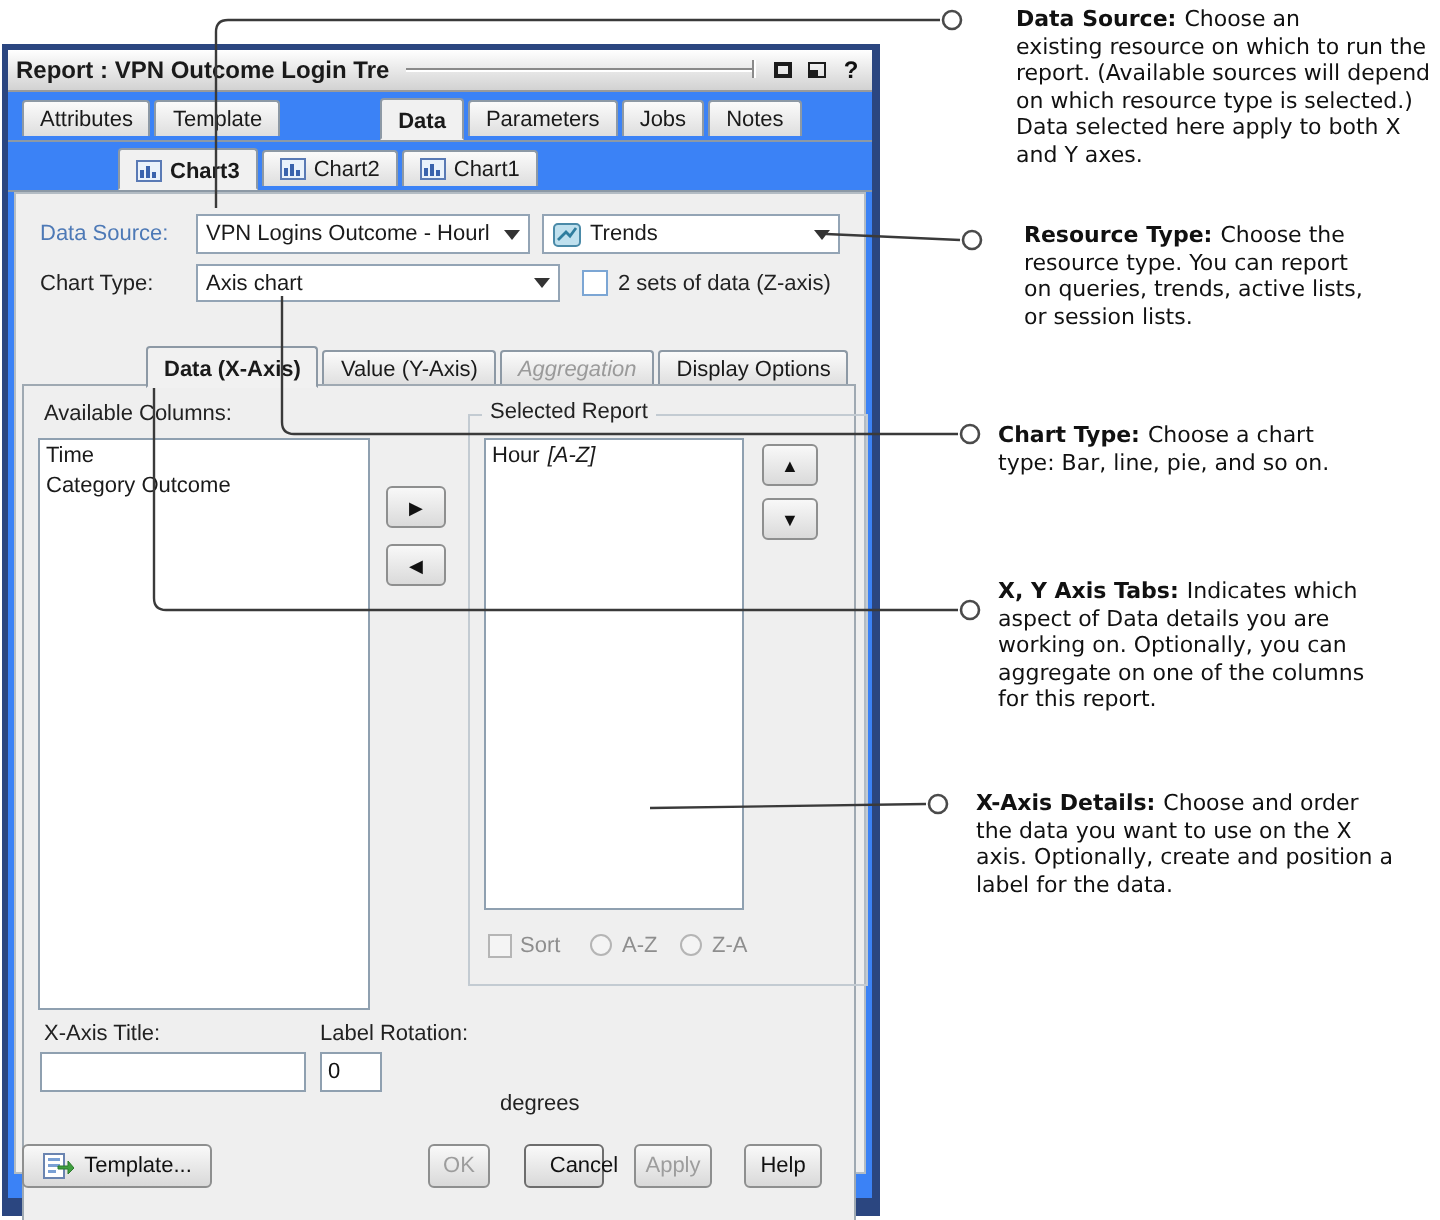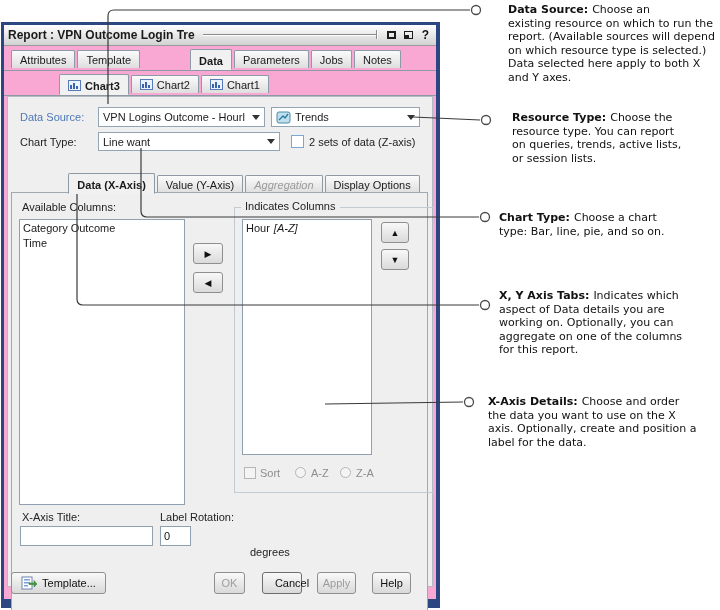--- a/index.html
+++ b/index.html
@@ -1,21 +1,21 @@
 <!DOCTYPE html>
 <html><head>
 <meta charset="utf-8">
 <style>
   html,body{margin:0;padding:0;background:#fff;}
   #screen{position:relative;width:720px;height:610px;background:#fff;overflow:hidden;
           font-family:"Liberation Sans",sans-serif;font-size:11px;color:#1a1a1a;}
 
   
   .dialog{position:absolute;left:1px;top:22px;width:439px;height:586px;box-sizing:border-box;
-          background:#f9a8d4;border:solid #2b4680;border-width:3px 4px 9px 3px;}
+          background:#3b82f6;border:solid #2b4680;border-width:3px 4px 9px 3px;}
 
   
   .titlebar{position:absolute;left:0;top:0;right:0;height:21px;display:flex;align-items:center;
             padding:0 4px;box-sizing:border-box;gap:4px;
             background:linear-gradient(#ffffff,#d2d2d2);border-bottom:1px solid #9a9a9a;}
   .title-text{font-weight:bold;font-size:12px;white-space:nowrap;}
   .grip{flex:1;height:10px;margin:0 4px;position:relative;}
   .grip::before{content:"";position:absolute;left:0;right:0;top:4px;height:1px;background:#8a8a8a;box-shadow:0 1px 0 #fff;}
   .grip::after{content:"";position:absolute;right:0;top:0;width:1px;height:9px;background:#8a8a8a;box-shadow:1px 0 0 #fff;}
   .winbtn{width:13px;height:13px;display:inline-flex;align-items:center;justify-content:center;cursor:default;}
@@ -53,22 +53,22 @@
             border-top:5px solid #333;margin-left:3px;}
 
   .trends-ico{display:inline-block;width:15px;height:13px;}
 
   .cb{position:absolute;width:13px;height:13px;background:#fff;border:1px solid #7ca6d4;box-sizing:border-box;}
   .cb.dis{border-color:#b5b5b5;background:#f4f4f4;width:12px;height:12px;}
   .radio{position:absolute;width:11px;height:11px;border:1px solid #b5b5b5;border-radius:50%;
          background:#f4f4f4;box-sizing:border-box;}
 
   
-  .axis-tabs{position:absolute;left:3px;top:73px;right:4px;display:flex;align-items:flex-end;
-             padding-left:3px;height:23px;box-sizing:border-box;justify-content:center;}
+  .axis-tabs{position:absolute;left:14px;top:73px;right:4px;display:flex;align-items:flex-end;
+             padding-left:3px;height:23px;box-sizing:border-box;}
   .inner-panel{position:absolute;left:3px;top:95px;right:4px;height:438px;border:1px solid #9fa9b2;
                background:#efefef;box-sizing:border-box;}
 
   .listbox{position:absolute;background:#fff;border:1px solid #8fa0b0;box-sizing:border-box;
            padding:1px 0;overflow:hidden;}
   .listitem{padding:0 3px;line-height:15px;white-space:nowrap;}
 
   .sqbtn{position:absolute;width:30px;height:21px;border:1px solid #8e8f8f;border-radius:3px;
          background:linear-gradient(#f8f8f8,#dadada);display:flex;align-items:center;justify-content:center;
          font-size:9px;color:#111;padding:0;}
@@ -178,21 +178,21 @@
         <svg class="trends-ico" viewBox="0 0 15 13">
             <rect x="1" y="1" width="13" height="11" rx="2" fill="#bfe0ee" stroke="#4a8aa8"></rect>
             <path d="M3,9 L7,5 L9,7 L12,3" fill="none" stroke="#2f7d9e" stroke-width="1.4"></path>
           </svg>
         <span class="val">Trends</span>
         <span class="arrow-dn"></span>
       </div>
 
       <span class="lbl" style="left:12px;top:39px;">Chart Type:</span>
       <div class="select" style="left:90px;top:35px;width:182px;height:19px;">
-        <span class="val">Line want</span>
+        <span class="val">Axis chart</span>
         <span class="arrow-dn"></span>
       </div>
       <span class="cb" style="left:283px;top:38px;"></span>
       <span class="lbl" style="left:301px;top:39px;">2 sets of data (Z-axis)</span>
 
       <div class="axis-tabs">
         <div class="tab sel">
             <span>Data (X-Axis)</span>
           </div>
         <div class="tab">
@@ -203,29 +203,29 @@
           </div>
         <div class="tab">
             <span>Display Options</span>
           </div>
       </div>
 
       <div class="inner-panel">
 
         <span class="lbl" style="left:10px;top:8px;">Available Columns:</span>
         <div class="listbox" style="left:7px;top:26px;width:166px;height:286px;">
+          <div class="listitem">Time</div>
           <div class="listitem">Category Outcome</div>
-          <div class="listitem">Time</div>
         </div>
 
         <button class="sqbtn" style="left:181px;top:50px;">▶</button>
         <button class="sqbtn" style="left:181px;top:79px;">◀</button>
 
         <div class="groupbox" style="left:222px;top:14px;width:200px;height:286px;">
-          <span class="grouplegend">Indicates Columns</span>
+          <span class="grouplegend">Selected Report</span>
           <div class="listbox" style="left:7px;top:11px;width:130px;height:236px;">
             <div class="listitem">
               <span>Hour</span><span class="italic">[A-Z]</span>
             </div>
           </div>
           <button class="sqbtn small" style="left:146px;top:14px;">▲</button>
           <button class="sqbtn small" style="left:146px;top:41px;">▼</button>
 
           <span class="cb dis" style="left:9px;top:259px;"></span>
           <span class="lbl dim" style="left:25px;top:259px;">Sort</span>

